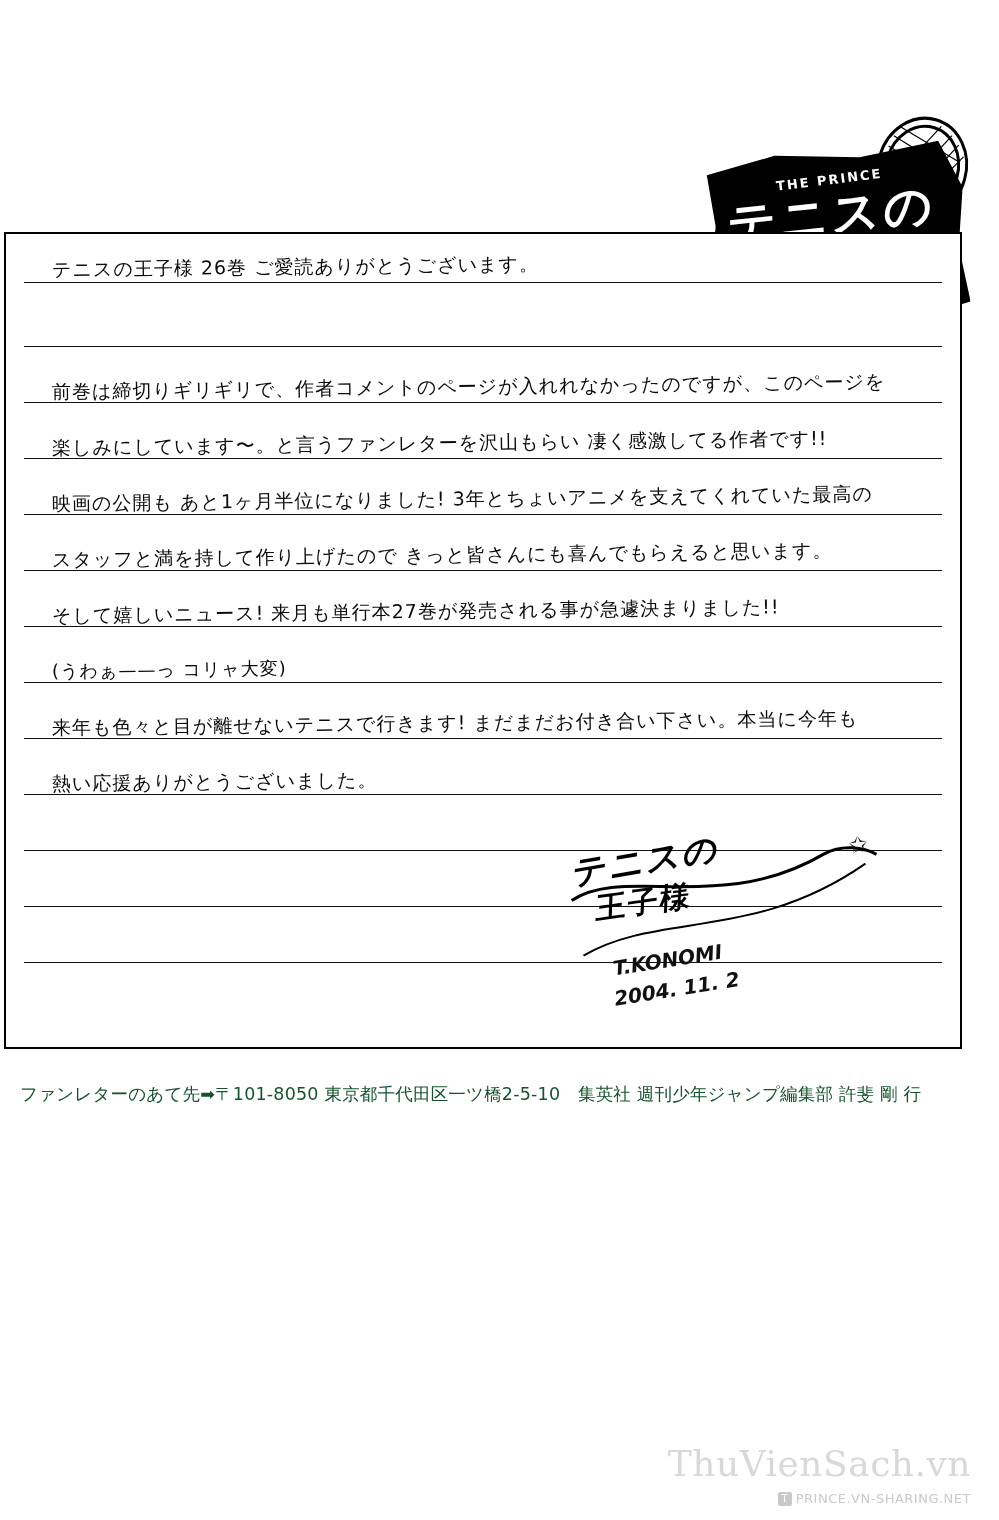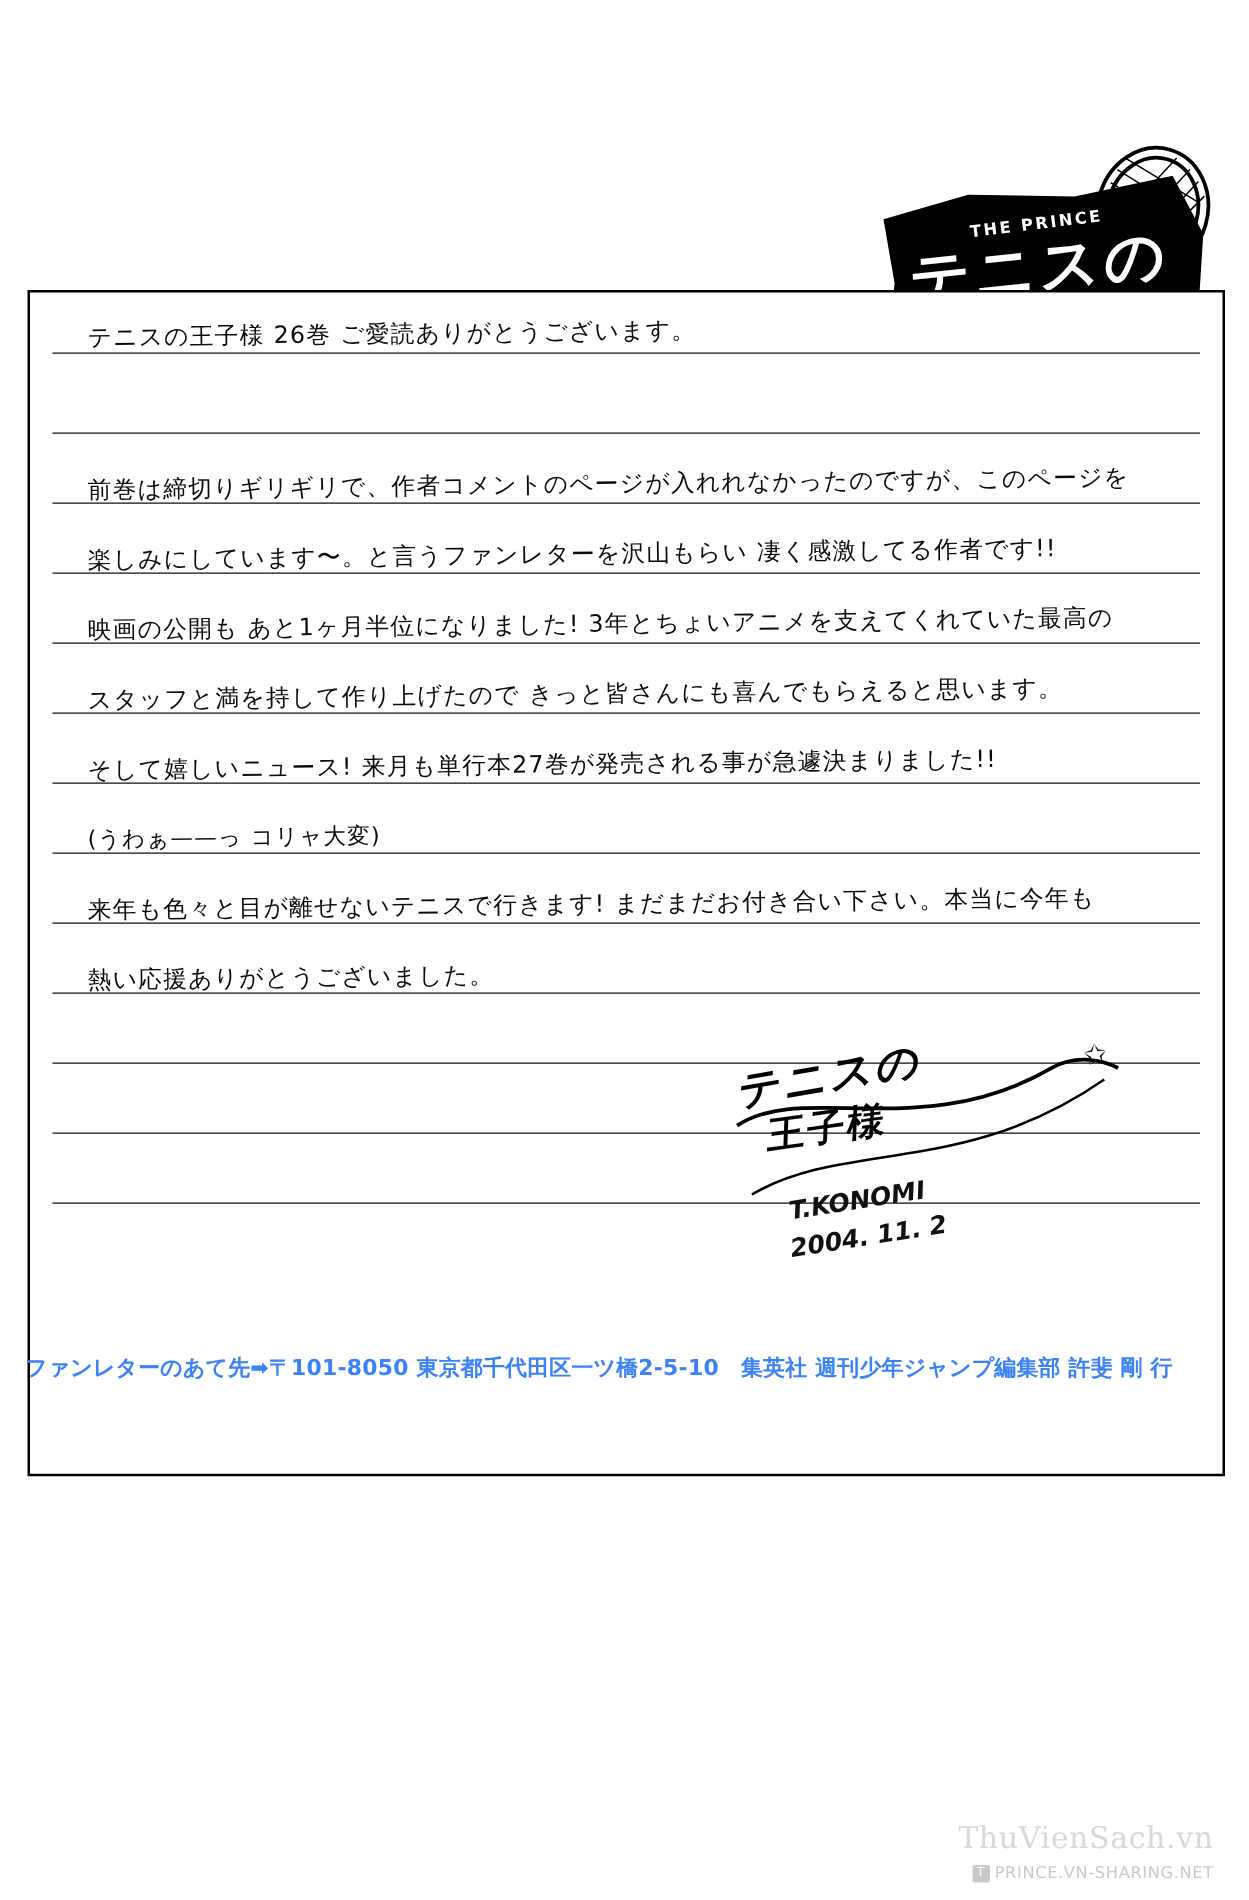--- a/index.html
+++ b/index.html
@@ -75,24 +75,24 @@
     font-size: 11px;
     letter-spacing: 3px;
     font-weight: bold;
     transform: rotate(-3deg);
     margin-top: 3px;
   }
 
   
   .sheet {
     position: absolute;
-    left: 22px;
+    left: 4px;
     top: 232px;
     width: 958px;
-    height: 949px;
+    height: 817px;
     border: 2px solid #000;
     background: #fff;
     box-sizing: border-box;
   }
   .rules {
     position: absolute;
     inset: 0;
     padding: 0;
   }
   .rule {
@@ -172,33 +172,33 @@
   }
 
   
   .address {
     position: absolute;
     left: 20px;
     top: 1082px;
     width: 960px;
     font-family: "DejaVu Sans", sans-serif;
     font-size: 17.5px;
-    font-weight: bold;
-    color: #3b82f6;
+    font-weight: normal;
+    color: #14532d;
     letter-spacing: 0.2px;
     white-space: nowrap;
   }
 
   
   .wm-main {
     position: absolute;
     right: 28px;
     bottom: 36px;
     font-family: "DejaVu Serif", serif;
-    font-size: 24px;
+    font-size: 36px;
     color: #d8d8d8;
     letter-spacing: 0.5px;
   }
   .wm-sub {
     position: absolute;
     right: 28px;
     bottom: 14px;
     font-family: "DejaVu Sans", sans-serif;
     font-size: 13px;
     color: #c9c9c9;

